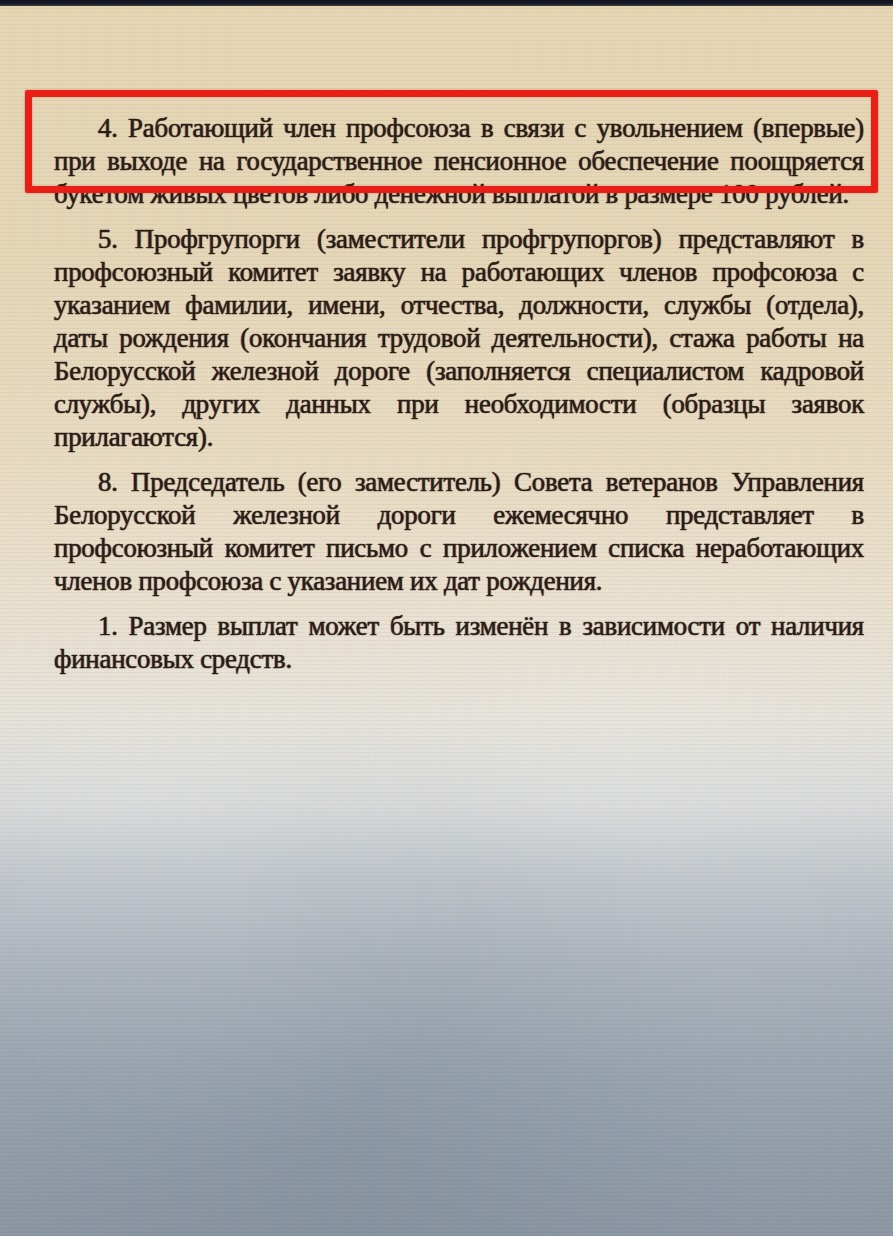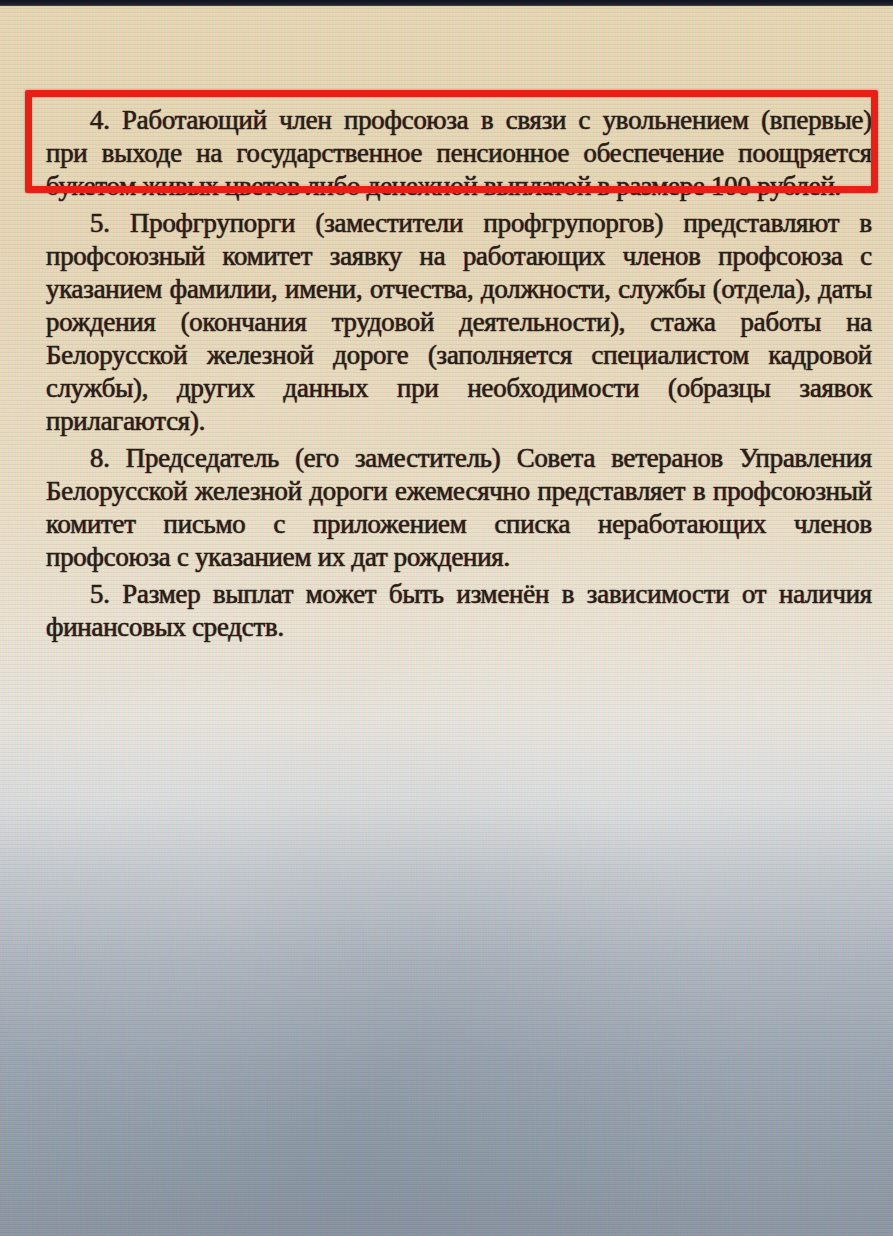--- a/index.html
+++ b/index.html
@@ -82,21 +82,21 @@
     letter-spacing: -0.3px;
     color: #262019;
     text-align: justify;
     -webkit-text-stroke: 0.35px rgba(40, 28, 18, 0.75);
     text-shadow:
       -1px 0 0 rgba(186, 40, 36, 0.38),
       1px 0 0 rgba(24, 115, 120, 0.32),
       0 0 1px rgba(45, 25, 10, 0.55);
   }
   .doc-text p {
-    margin: 4px;
+    margin: 12px;
     text-indent: 44px;
   }
 
   .highlight-box {
     position: absolute;
     left: 25px;
     top: 90px;
     width: 853px;
     height: 103px;
     box-sizing: border-box;
@@ -115,18 +115,18 @@
   <div class="moire-rgb"></div>
   <div class="moire-scan"></div>
   <div class="moire-blobs"></div>
 
   <div class="top-bezel"></div>
 
   <div class="doc-text">
     <p>4. Работающий член профсоюза в связи с увольнением (впервые) при выходе на государственное пенсионное обеспечение поощряется букетом живых цветов либо денежной выплатой в размере 100 рублей.</p>
     <p>5. Профгрупорги (заместители профгрупоргов) представляют в профсоюзный комитет заявку на работающих членов профсоюза с указанием фамилии, имени, отчества, должности, службы (отдела), даты рождения (окончания трудовой деятельности), стажа работы на Белорусской железной дороге (заполняется специалистом кадровой службы), других данных при необходимости (образцы заявок прилагаются).</p>
     <p>8. Председатель (его заместитель) Совета ветеранов Управления Белорусской железной дороги ежемесячно представляет в профсоюзный комитет письмо с приложением списка неработающих членов профсоюза с указанием их дат рождения.</p>
-    <p>5. Размер выплат может быть изменён в зависимости от наличия финансовых средств.</p>
+    <p>1. Размер выплат может быть изменён в зависимости от наличия финансовых средств.</p>
   </div>
 
   <div class="highlight-box"></div>
 
 </div>
 
 </body></html>

